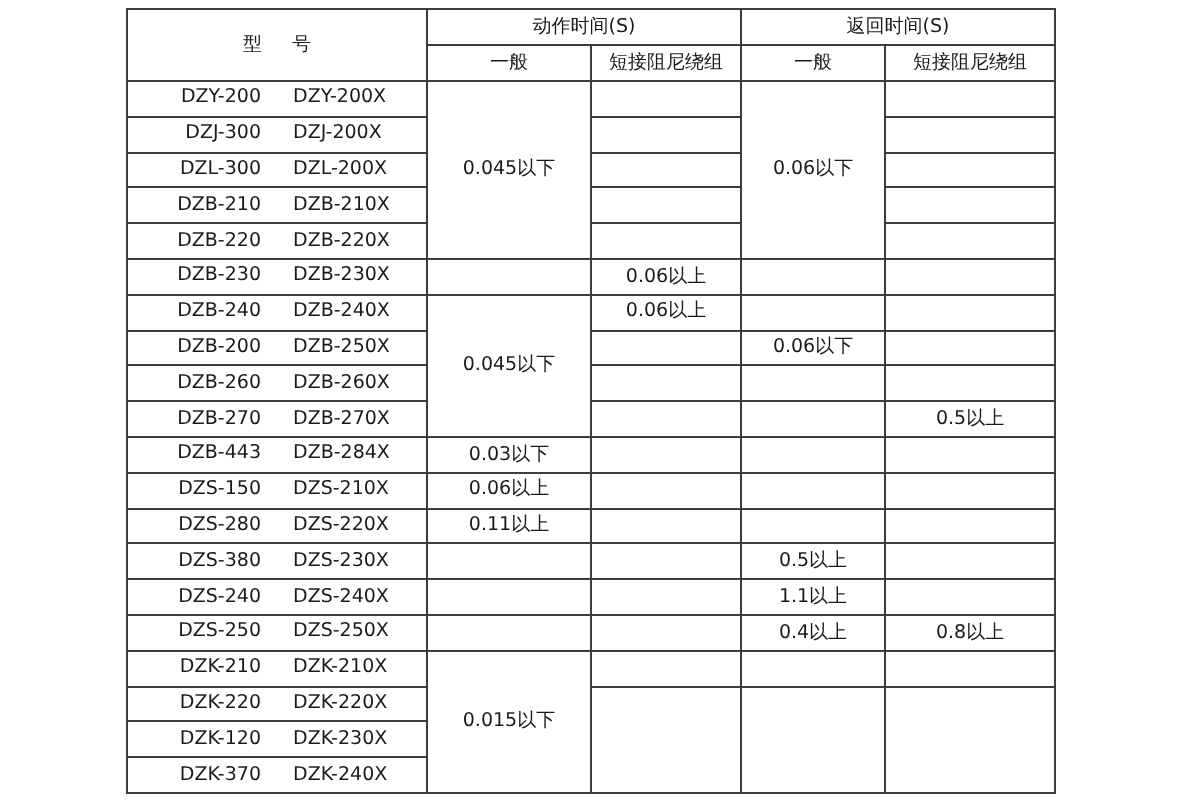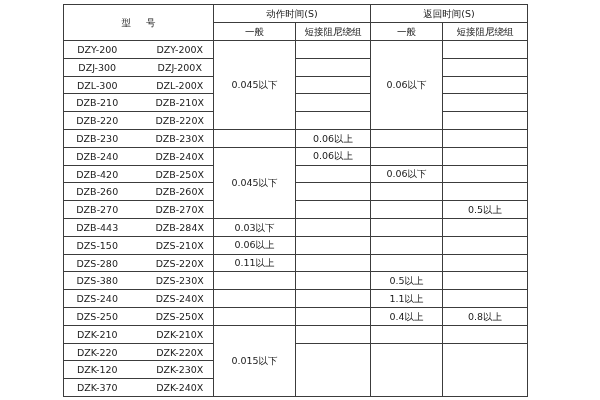--- a/index.html
+++ b/index.html
@@ -38,22 +38,22 @@
     white-space: nowrap;
   }
   table.spec thead tr { height: 18px; }
   table.spec tbody tr { height: 17.8px; }
   td.model-cell span {
     display: inline-block;
     width: 50%;
     box-sizing: border-box;
     vertical-align: middle;
   }
-  td.model-cell .m1 { text-align: center; padding-right: 8px; }
-  td.model-cell .m2 { text-align: center;  padding-left: 8px; }
+  td.model-cell .m1 { text-align: right; padding-right: 8px; }
+  td.model-cell .m2 { text-align: left;  padding-left: 8px; }
   th.model-head { letter-spacing: 6px; text-indent: 6px; }
 </style>
 </head>
 <body>
 
 <div class="page">
   <table class="spec">
     <colgroup>
       <col style="width:75px">
         <col style="width:75px">
@@ -111,21 +111,21 @@
           <td></td>
         </tr>
         <tr>
           <td colspan="2" class="model-cell"><span class="m1">DZB-240</span><span class="m2">DZB-240X</span></td>
           <td rowspan="4">0.045以下</td>
           <td>0.06以上</td>
           <td></td>
           <td></td>
         </tr>
         <tr>
-          <td colspan="2" class="model-cell"><span class="m1">DZB-420</span><span class="m2">DZB-250X</span></td>
+          <td colspan="2" class="model-cell"><span class="m1">DZB-200</span><span class="m2">DZB-250X</span></td>
           <td></td>
           <td>0.06以下</td>
           <td></td>
         </tr>
         <tr>
           <td colspan="2" class="model-cell"><span class="m1">DZB-260</span><span class="m2">DZB-260X</span></td>
           <td></td>
           <td></td>
           <td></td>
         </tr>

